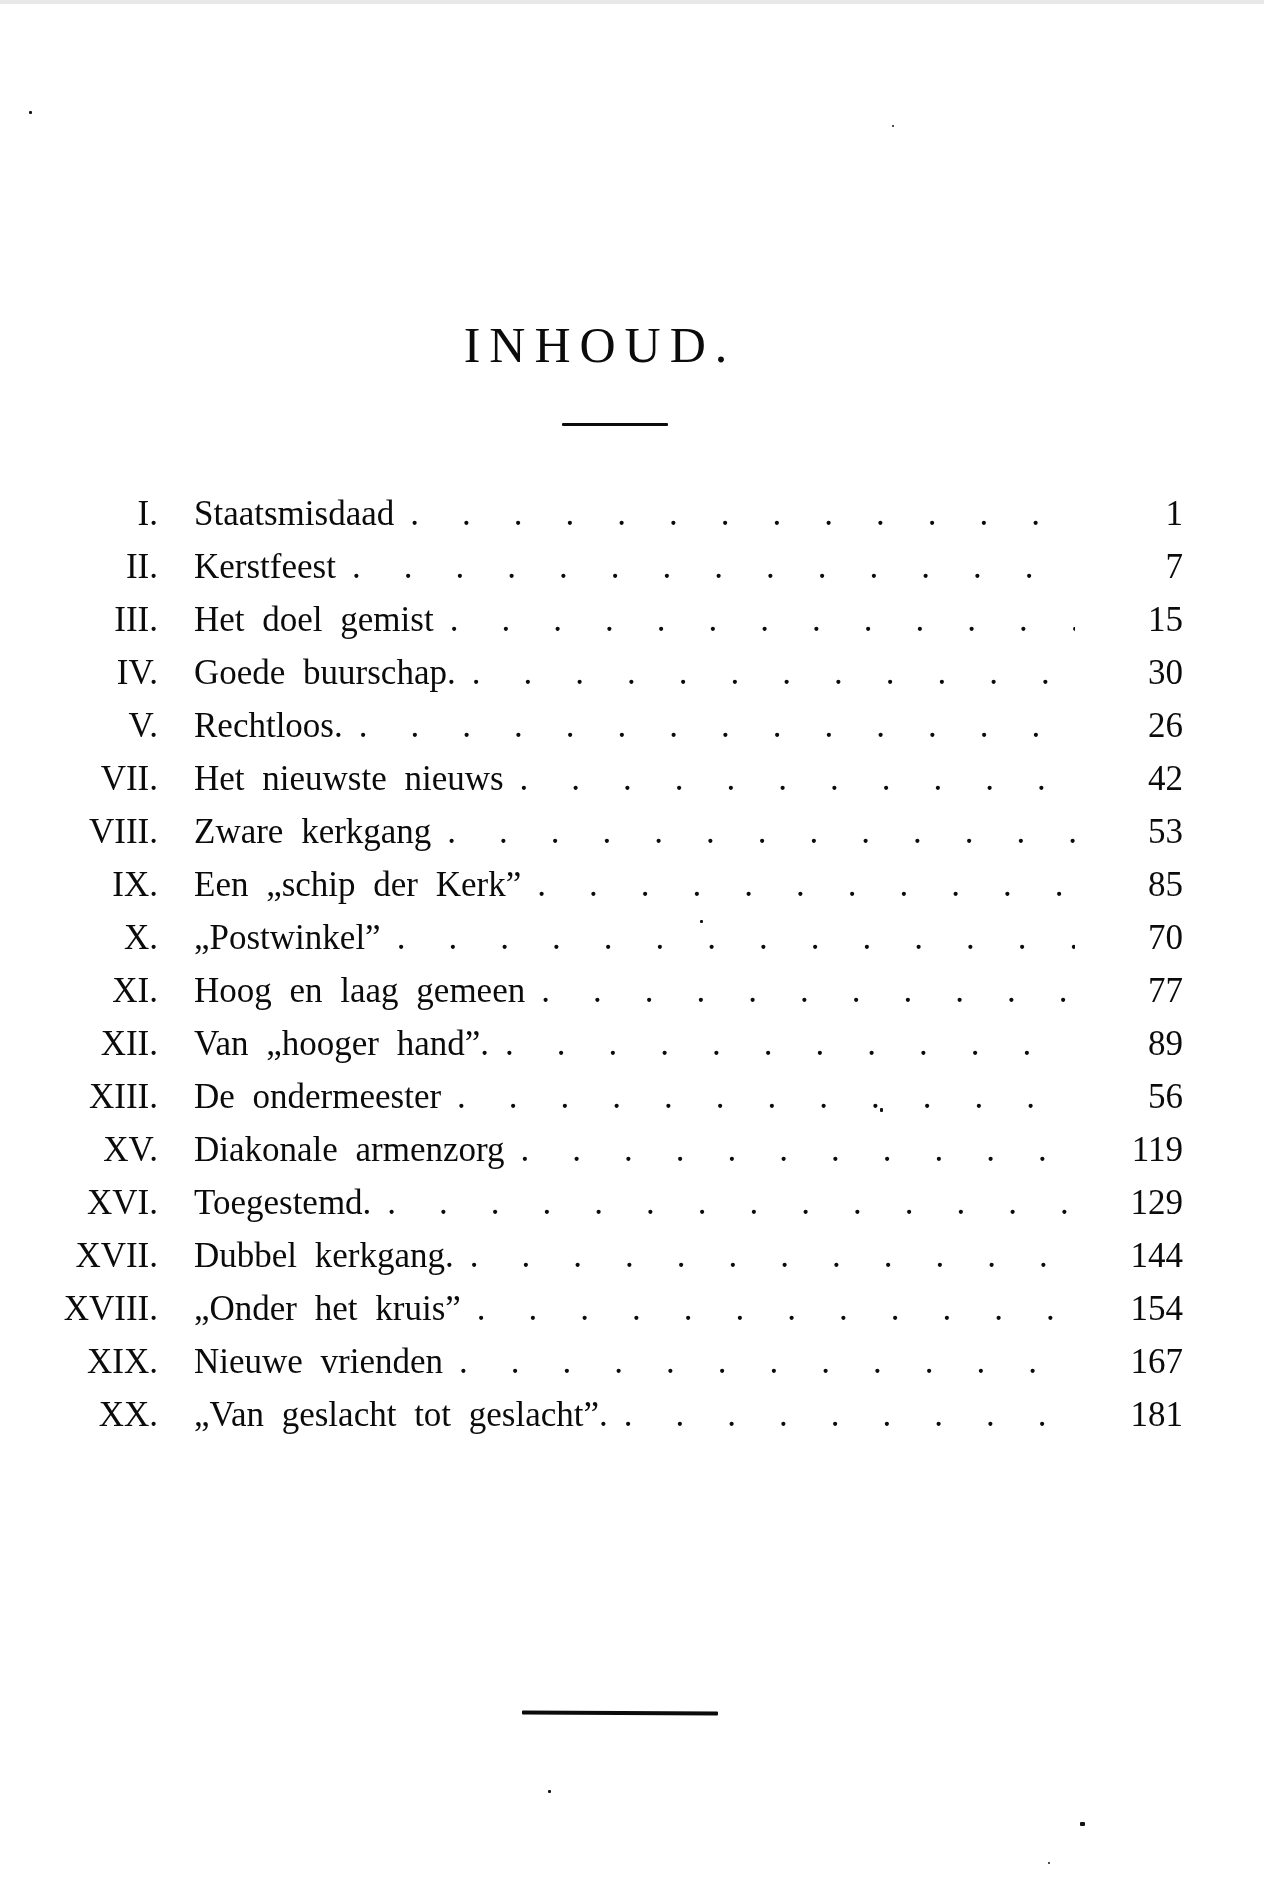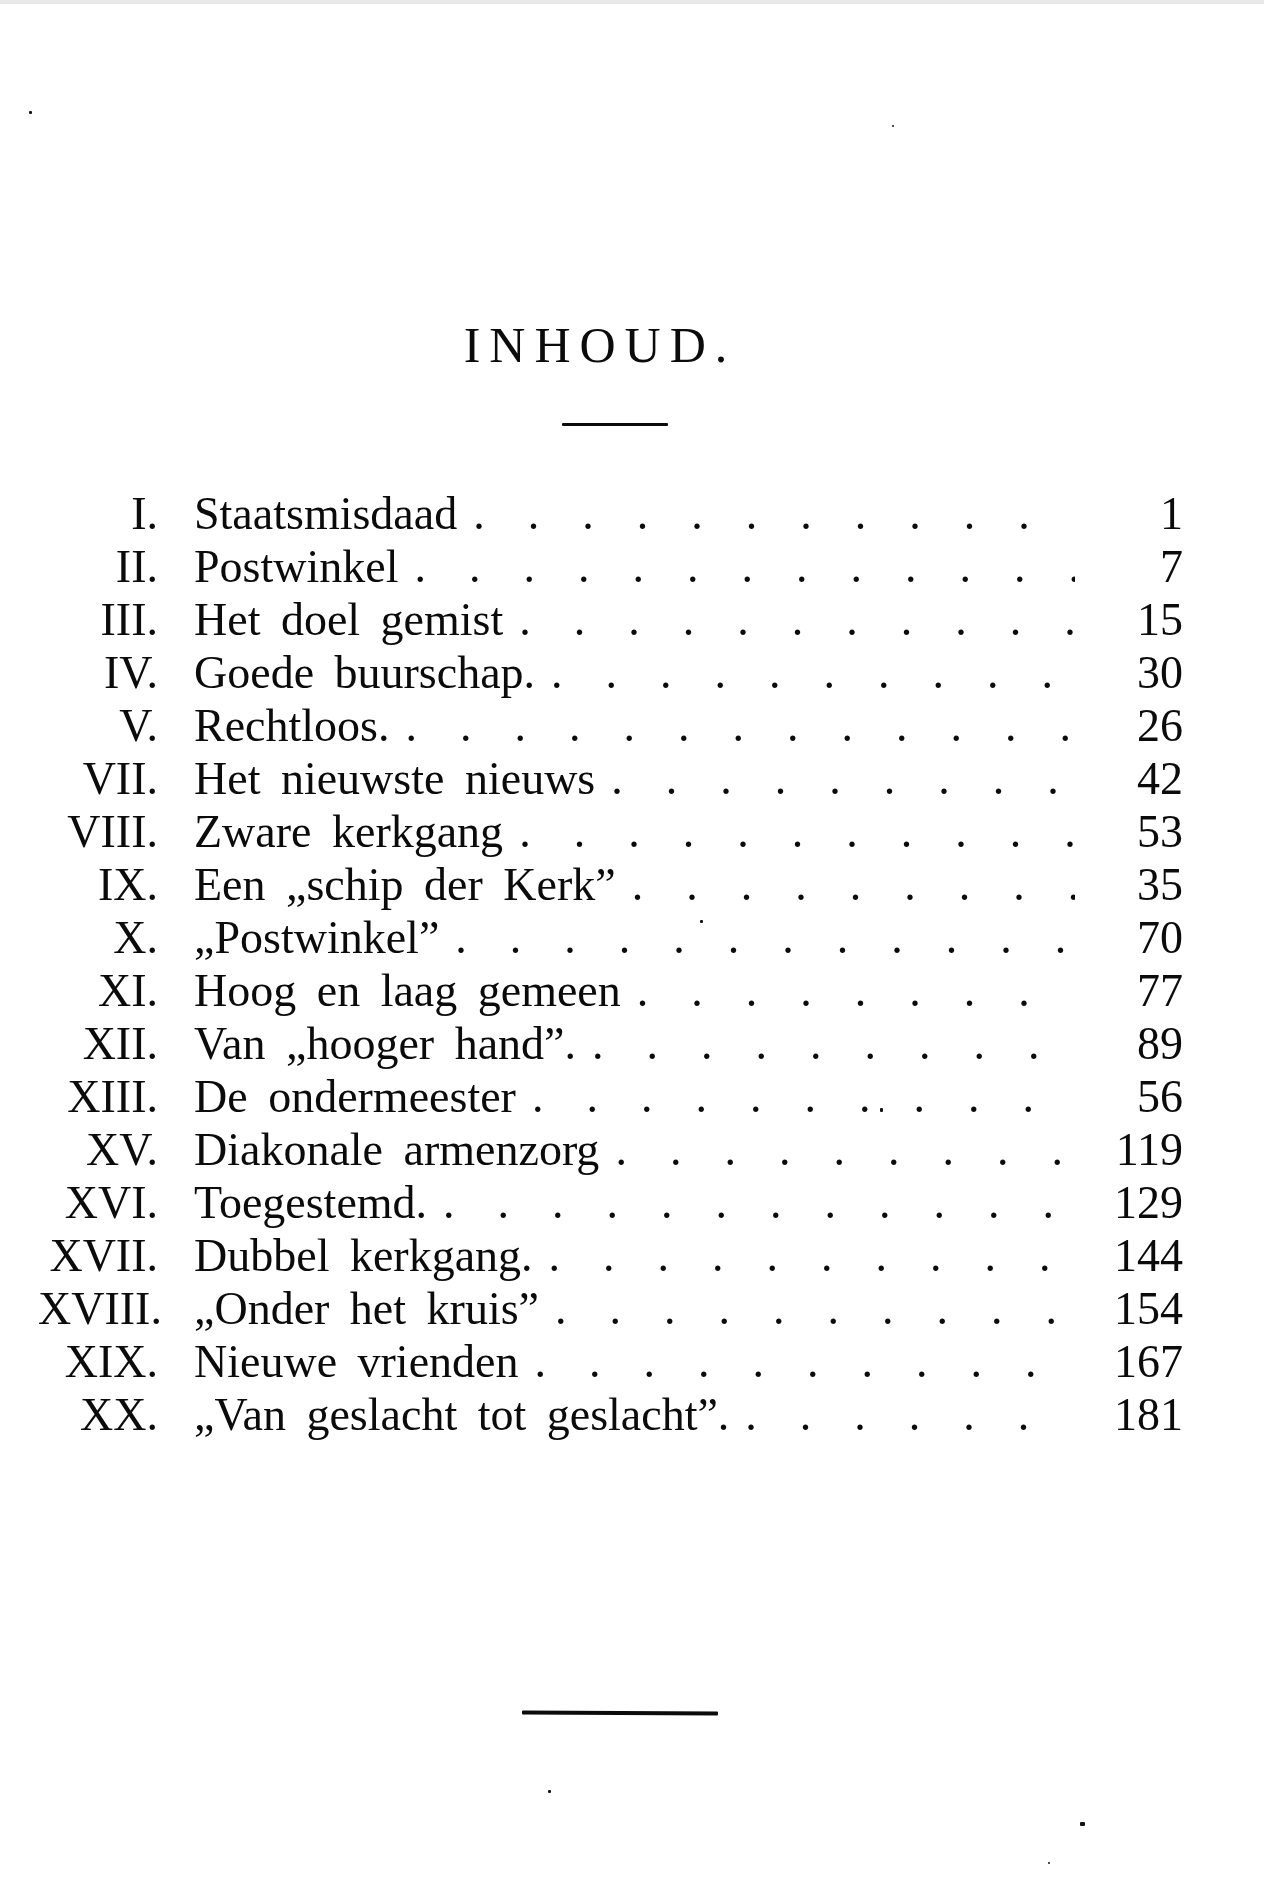--- a/index.html
+++ b/index.html
@@ -42,21 +42,21 @@
   #toc-list {
     position: absolute;
     left: 38px;
     top: 483px;
     width: 1145px;
   }
   .toc-row {
     position: relative;
     height: 53px;
     line-height: 53px;
-    font-size: 46px;
+    font-size: 35px;
     white-space: nowrap;
     overflow: hidden;
   }
   .toc-num {
     display: inline-block;
     width: 120px;
     margin-right: 36px;
     text-align: right;
   }
   .toc-title {
@@ -96,21 +96,21 @@
 
   <div id="title-rule" class="rule"></div>
 
   <div id="toc-list">
   <div class="toc-row">
     <span class="toc-num">I.</span><span class="toc-title">Staatsmisdaad</span><span class="toc-dots"></span>
     <span class="toc-page">1</span>
   </div>
 
   <div class="toc-row">
-    <span class="toc-num">II.</span><span class="toc-title">Postwinkel</span><span class="toc-dots"></span>
+    <span class="toc-num">II.</span><span class="toc-title">Kerstfeest</span><span class="toc-dots"></span>
     <span class="toc-page">7</span>
   </div>
 
   <div class="toc-row">
     <span class="toc-num">III.</span><span class="toc-title">Het doel gemist</span><span class="toc-dots"></span>
     <span class="toc-page">15</span>
   </div>
 
   <div class="toc-row">
     <span class="toc-num">IV.</span><span class="toc-title">Goede buurschap.</span><span class="toc-dots"></span>
@@ -128,21 +128,21 @@
     <span class="toc-page">42</span>
   </div>
 
   <div class="toc-row">
     <span class="toc-num">VIII.</span><span class="toc-title">Zware kerkgang</span><span class="toc-dots"></span>
     <span class="toc-page">53</span>
   </div>
 
   <div class="toc-row">
     <span class="toc-num">IX.</span><span class="toc-title">Een „schip der Kerk”</span><span class="toc-dots"></span>
-    <span class="toc-page">35</span>
+    <span class="toc-page">85</span>
   </div>
 
   <div class="toc-row">
     <span class="toc-num">X.</span><span class="toc-title">„Postwinkel”</span><span class="toc-dots"></span>
     <span class="toc-page">70</span>
   </div>
 
   <div class="toc-row">
     <span class="toc-num">XI.</span><span class="toc-title">Hoog en laag gemeen</span><span class="toc-dots"></span>
     <span class="toc-page">77</span>

